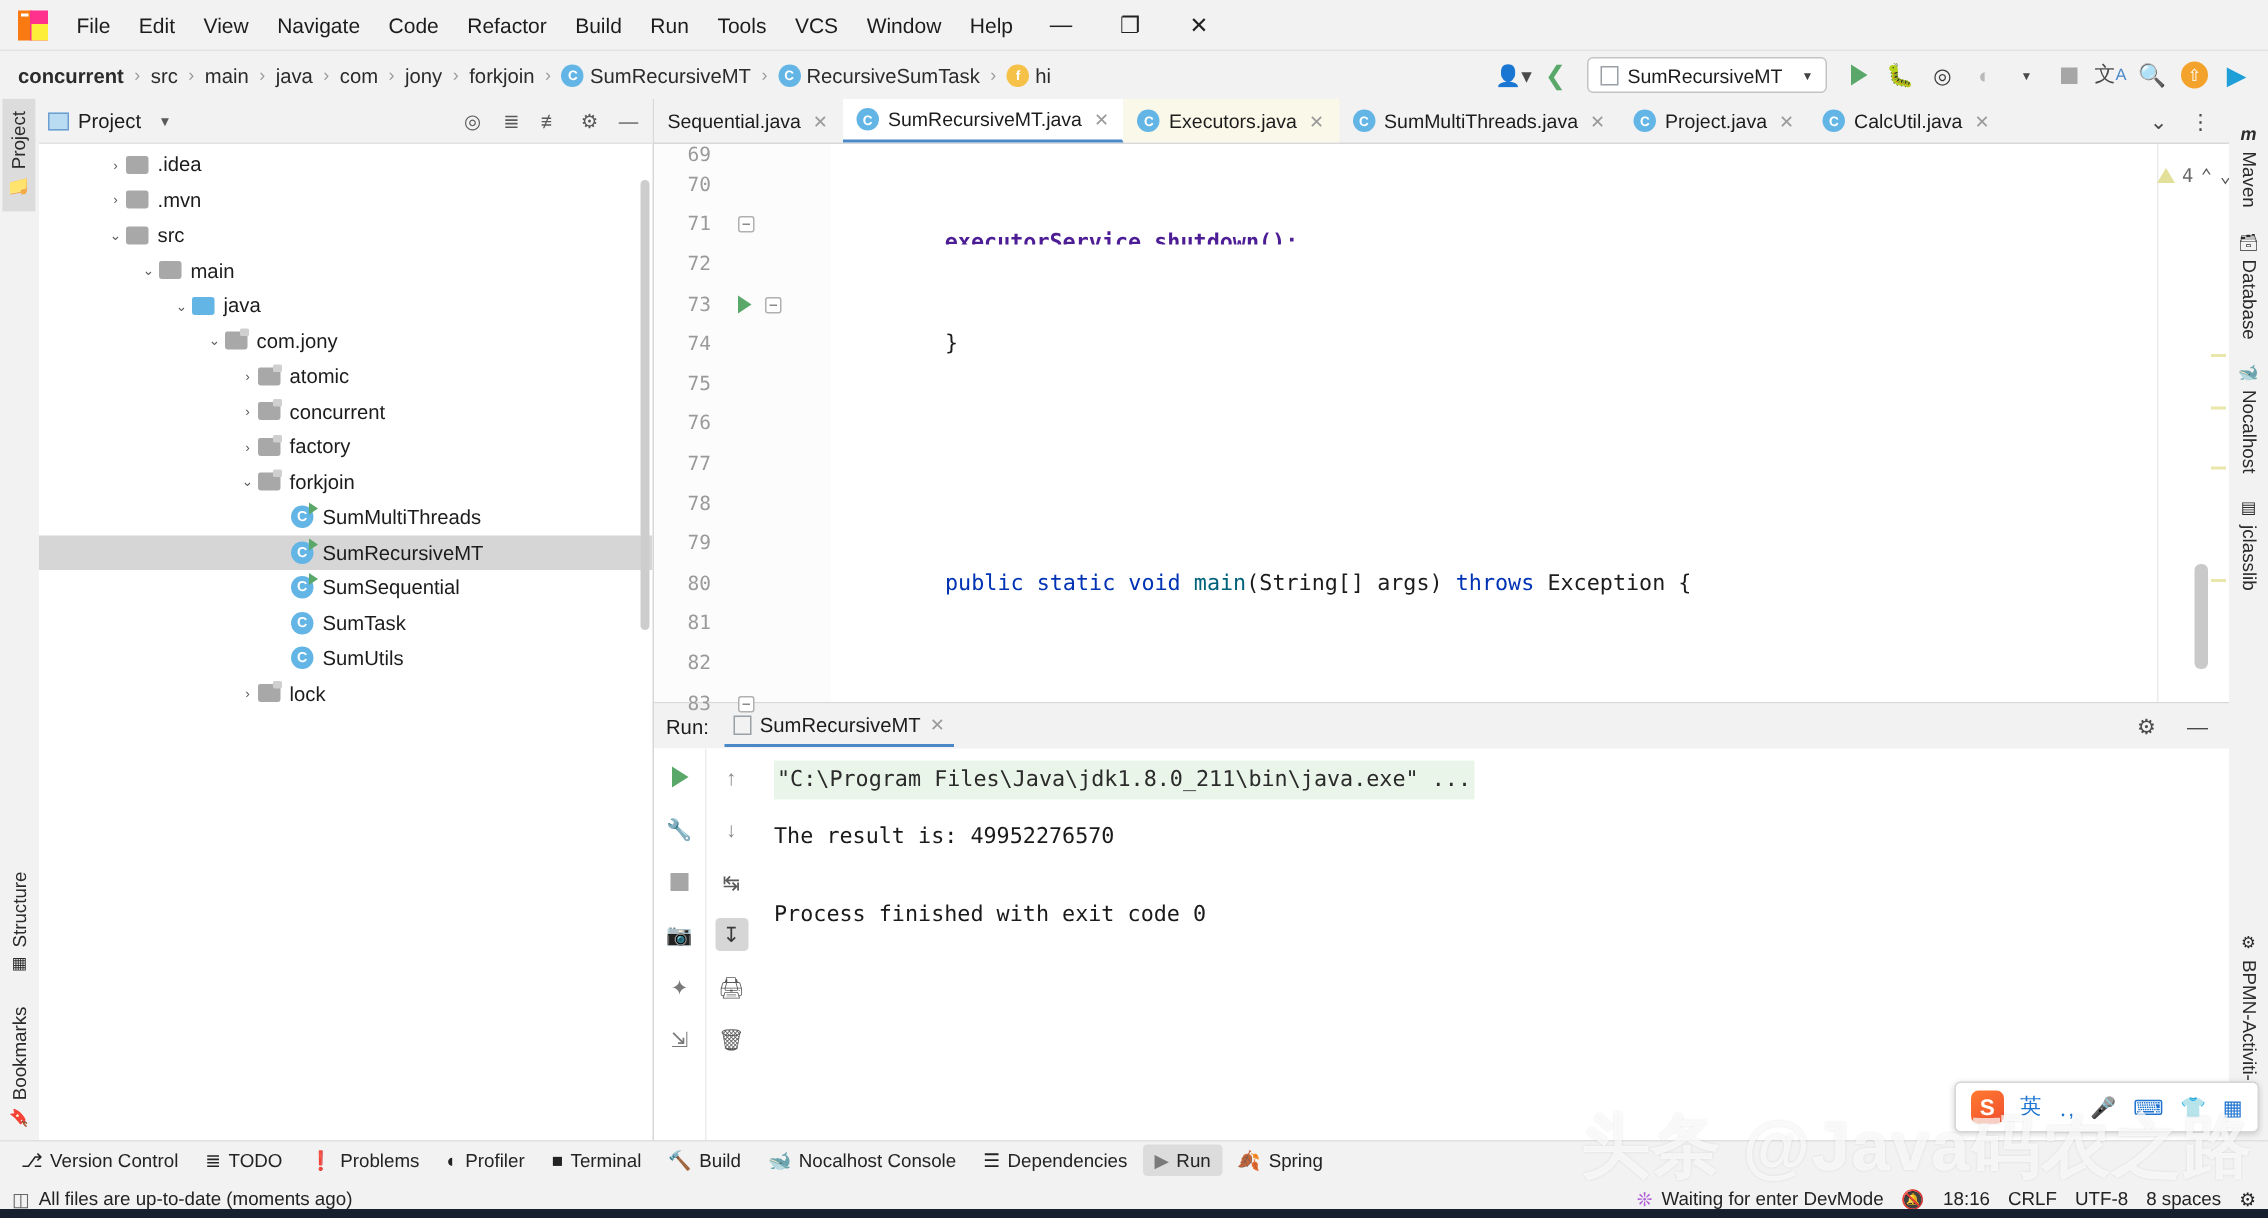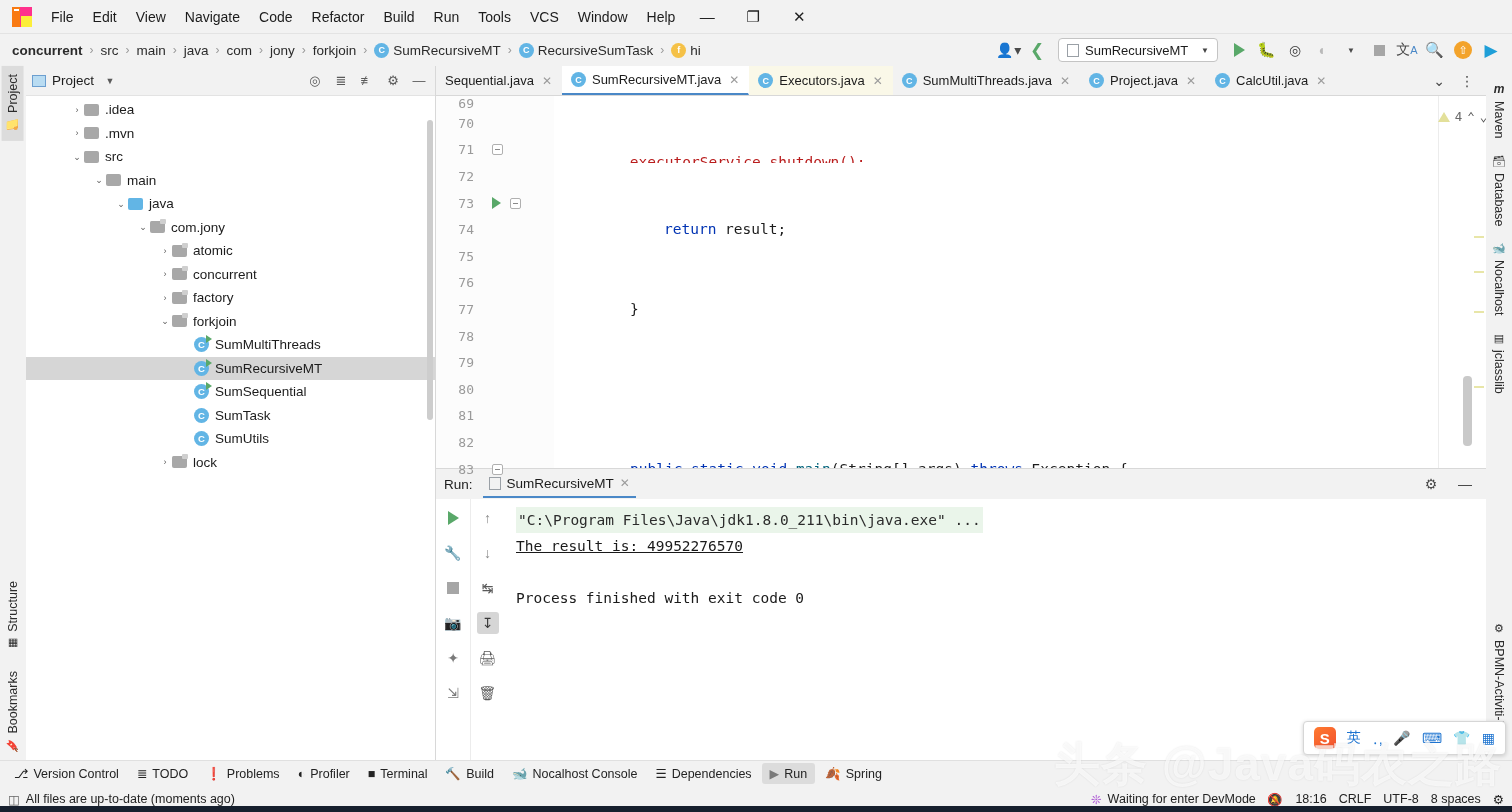--- a/index.html
+++ b/index.html
@@ -428,22 +428,21 @@
             </div>
           <div class="gline">
               <span class="gnum">83</span>
               <span class="gmark">
                 <span class="fold"></span>
               </span>
             </div>
         </div>
 
         <div class="codearea">
-          <div class="cline" style="height:14px;overflow:hidden;color:#b91c1c;">        executorService.shutdown();</div>
-          <div class="cline"><span style="padding-left:104px"></span><span class="kw">return</span> result;</div>
+          <div class="cline" style="height:14px;overflow:hidden;color:#4c1d95;font-weight:bold;">        executorService.shutdown();</div>
           <div class="cline"><span style="padding-left:70px"></span>}</div>
           <div class="cline">&nbsp;</div>
           <div class="cline"><span style="padding-left:70px"></span><span class="kw">public static void</span> <span class="mth">main</span>(String[] args) <span class="kw">throws</span> Exception {</div>
           
           
           
           
           
           
           
@@ -499,21 +498,21 @@
             <span class="rt" style="color:#8a8a8a;">↑</span>
             <span class="rt" style="color:#8a8a8a;">↓</span>
             <span class="rt" style="color:#5a5a5a;">↹</span>
             <span class="rt act" style="color:#3a3a3a;">↧</span>
             <span class="rt" style="color:#5a5a5a;">🖨</span>
             <span class="rt" style="color:#5a5a5a;">🗑</span>
           </div>
 
           <div class="console">
             <div><span class="cmdline">"C:\Program Files\Java\jdk1.8.0_211\bin\java.exe" ...</span></div>
-            <div style="margin-top:0;text-decoration:underline;">The result is: 49952276570</div>
+            <div style="margin-top:12px;">The result is: 49952276570</div>
             <div>&nbsp;</div>
             <div>Process finished with exit code 0</div>
           </div>
         </div>
       </div>
     </div>
 
     <div class="rightrail">
       <div class="vtext" style="padding-top:16px;">
         <span style="writing-mode:horizontal-tb;font-style:italic;font-weight:bold;font-size:12px;">m</span>

